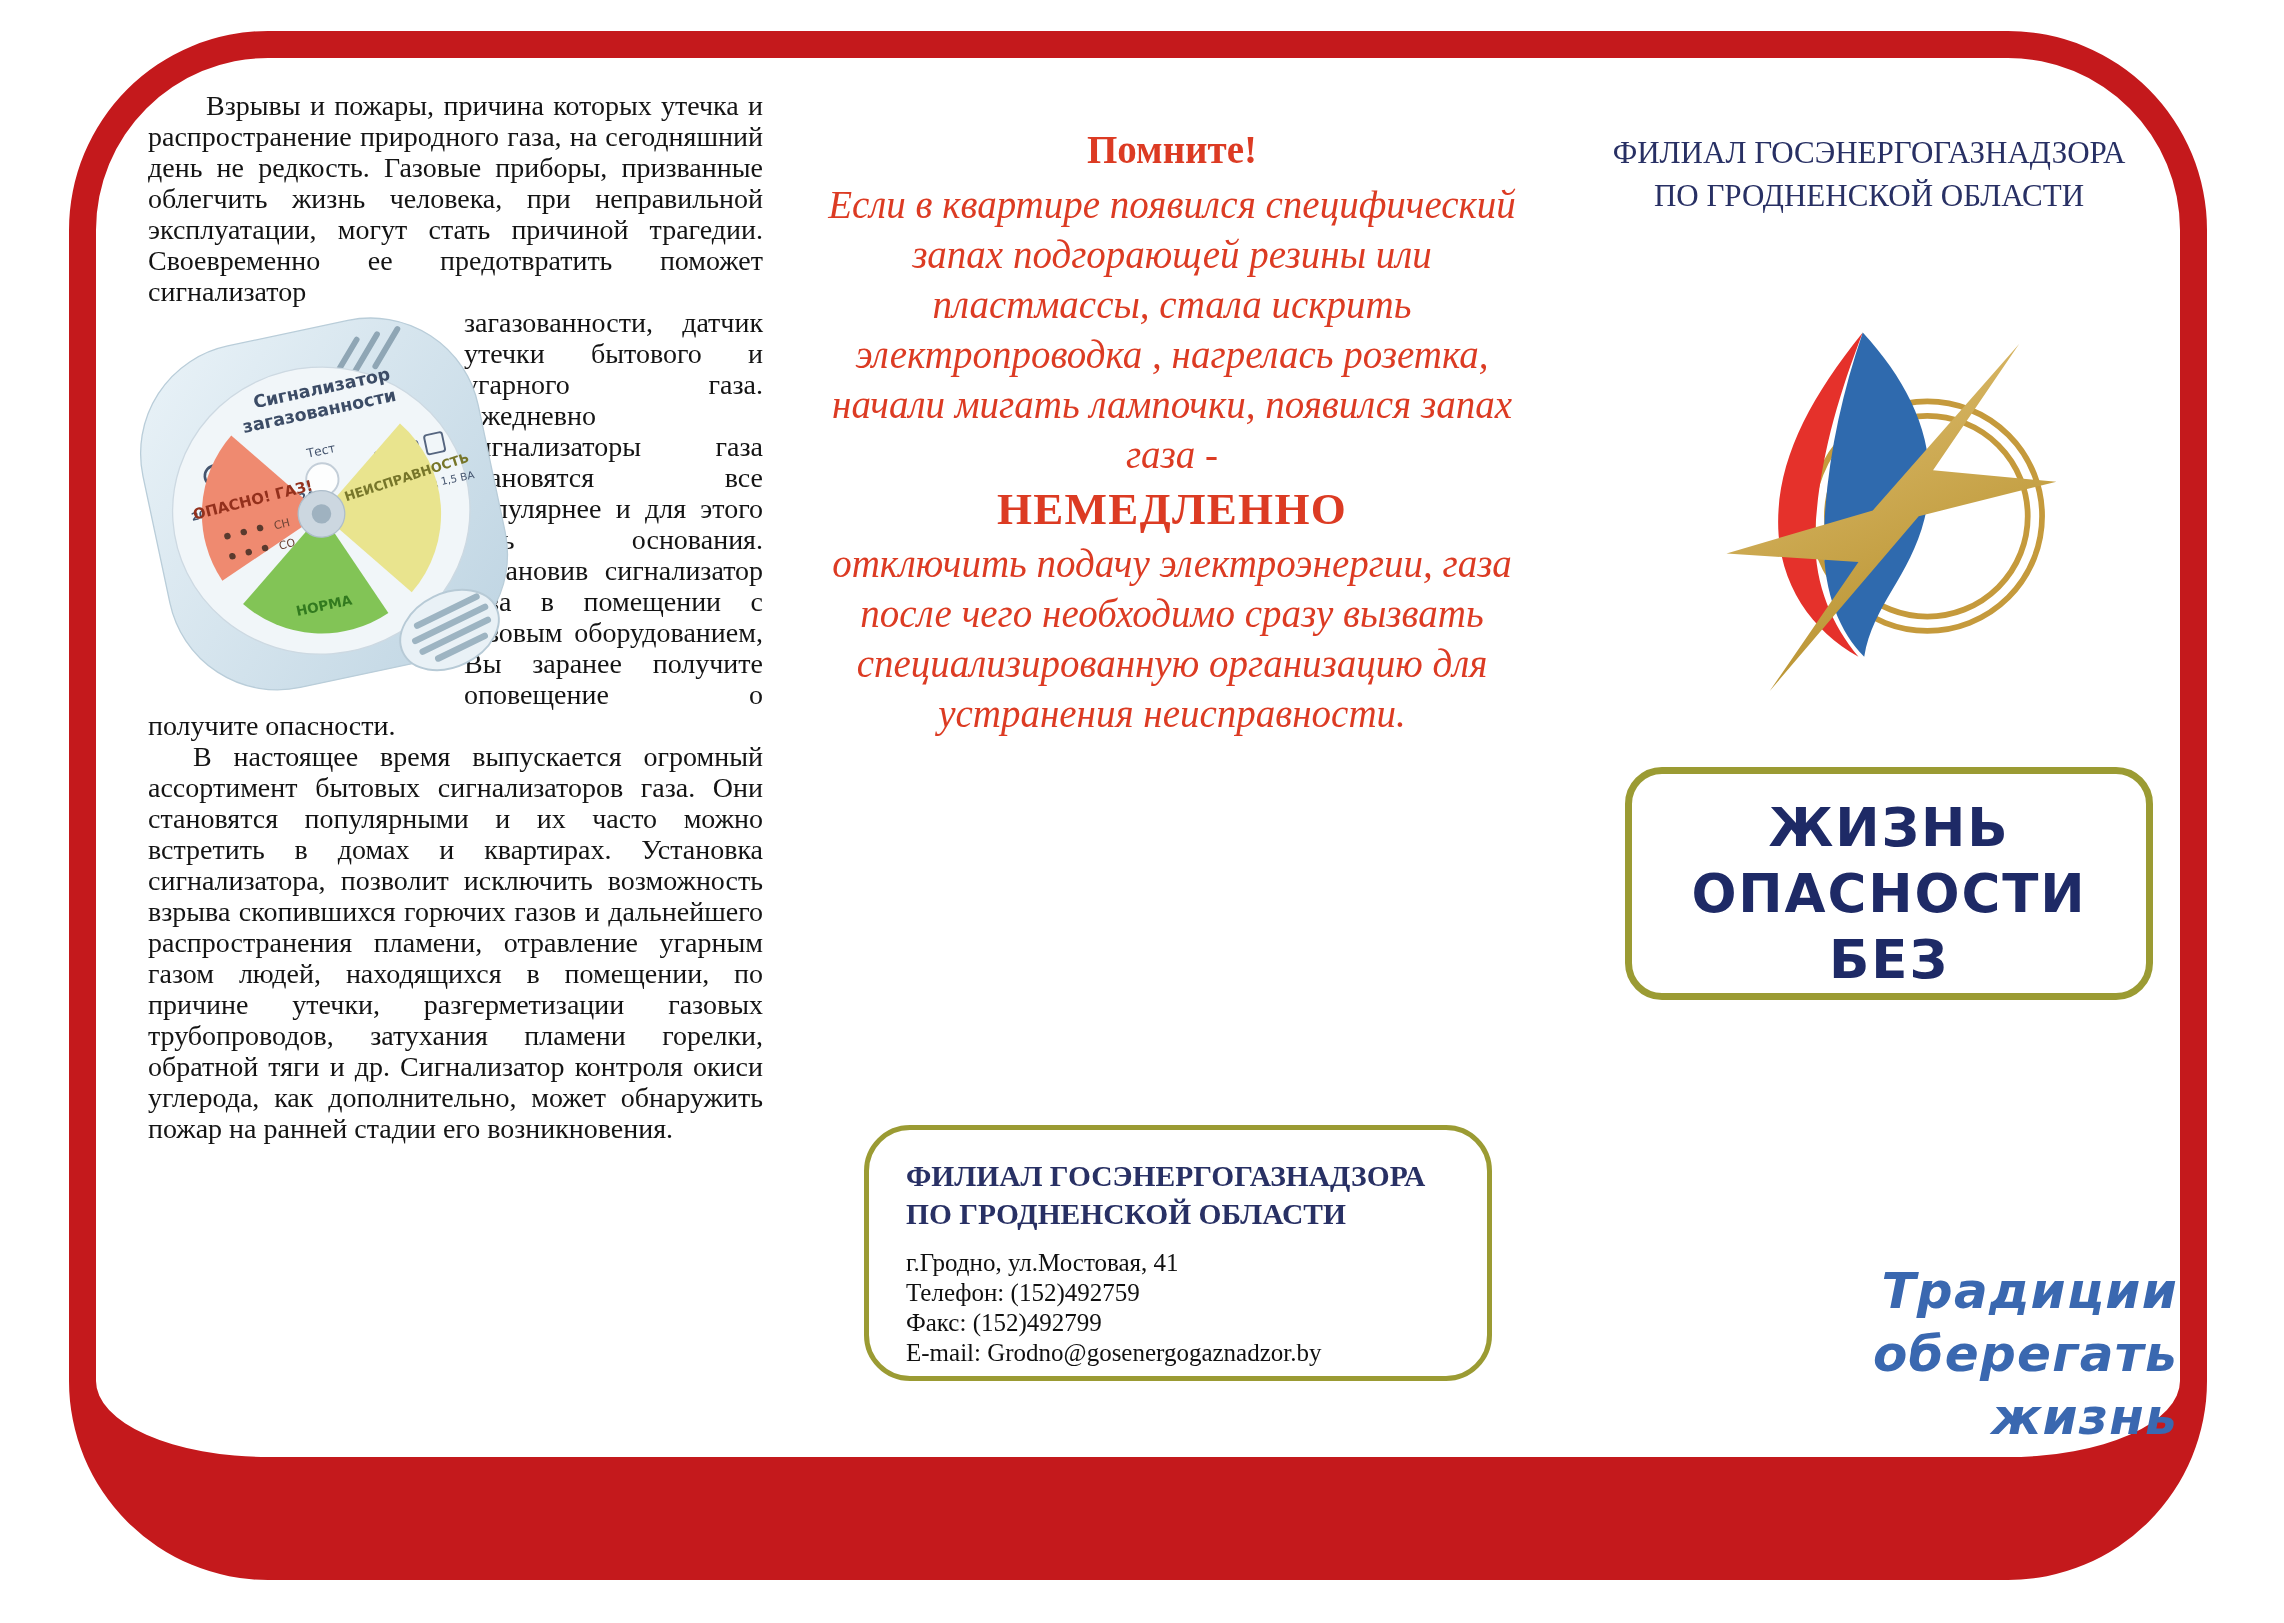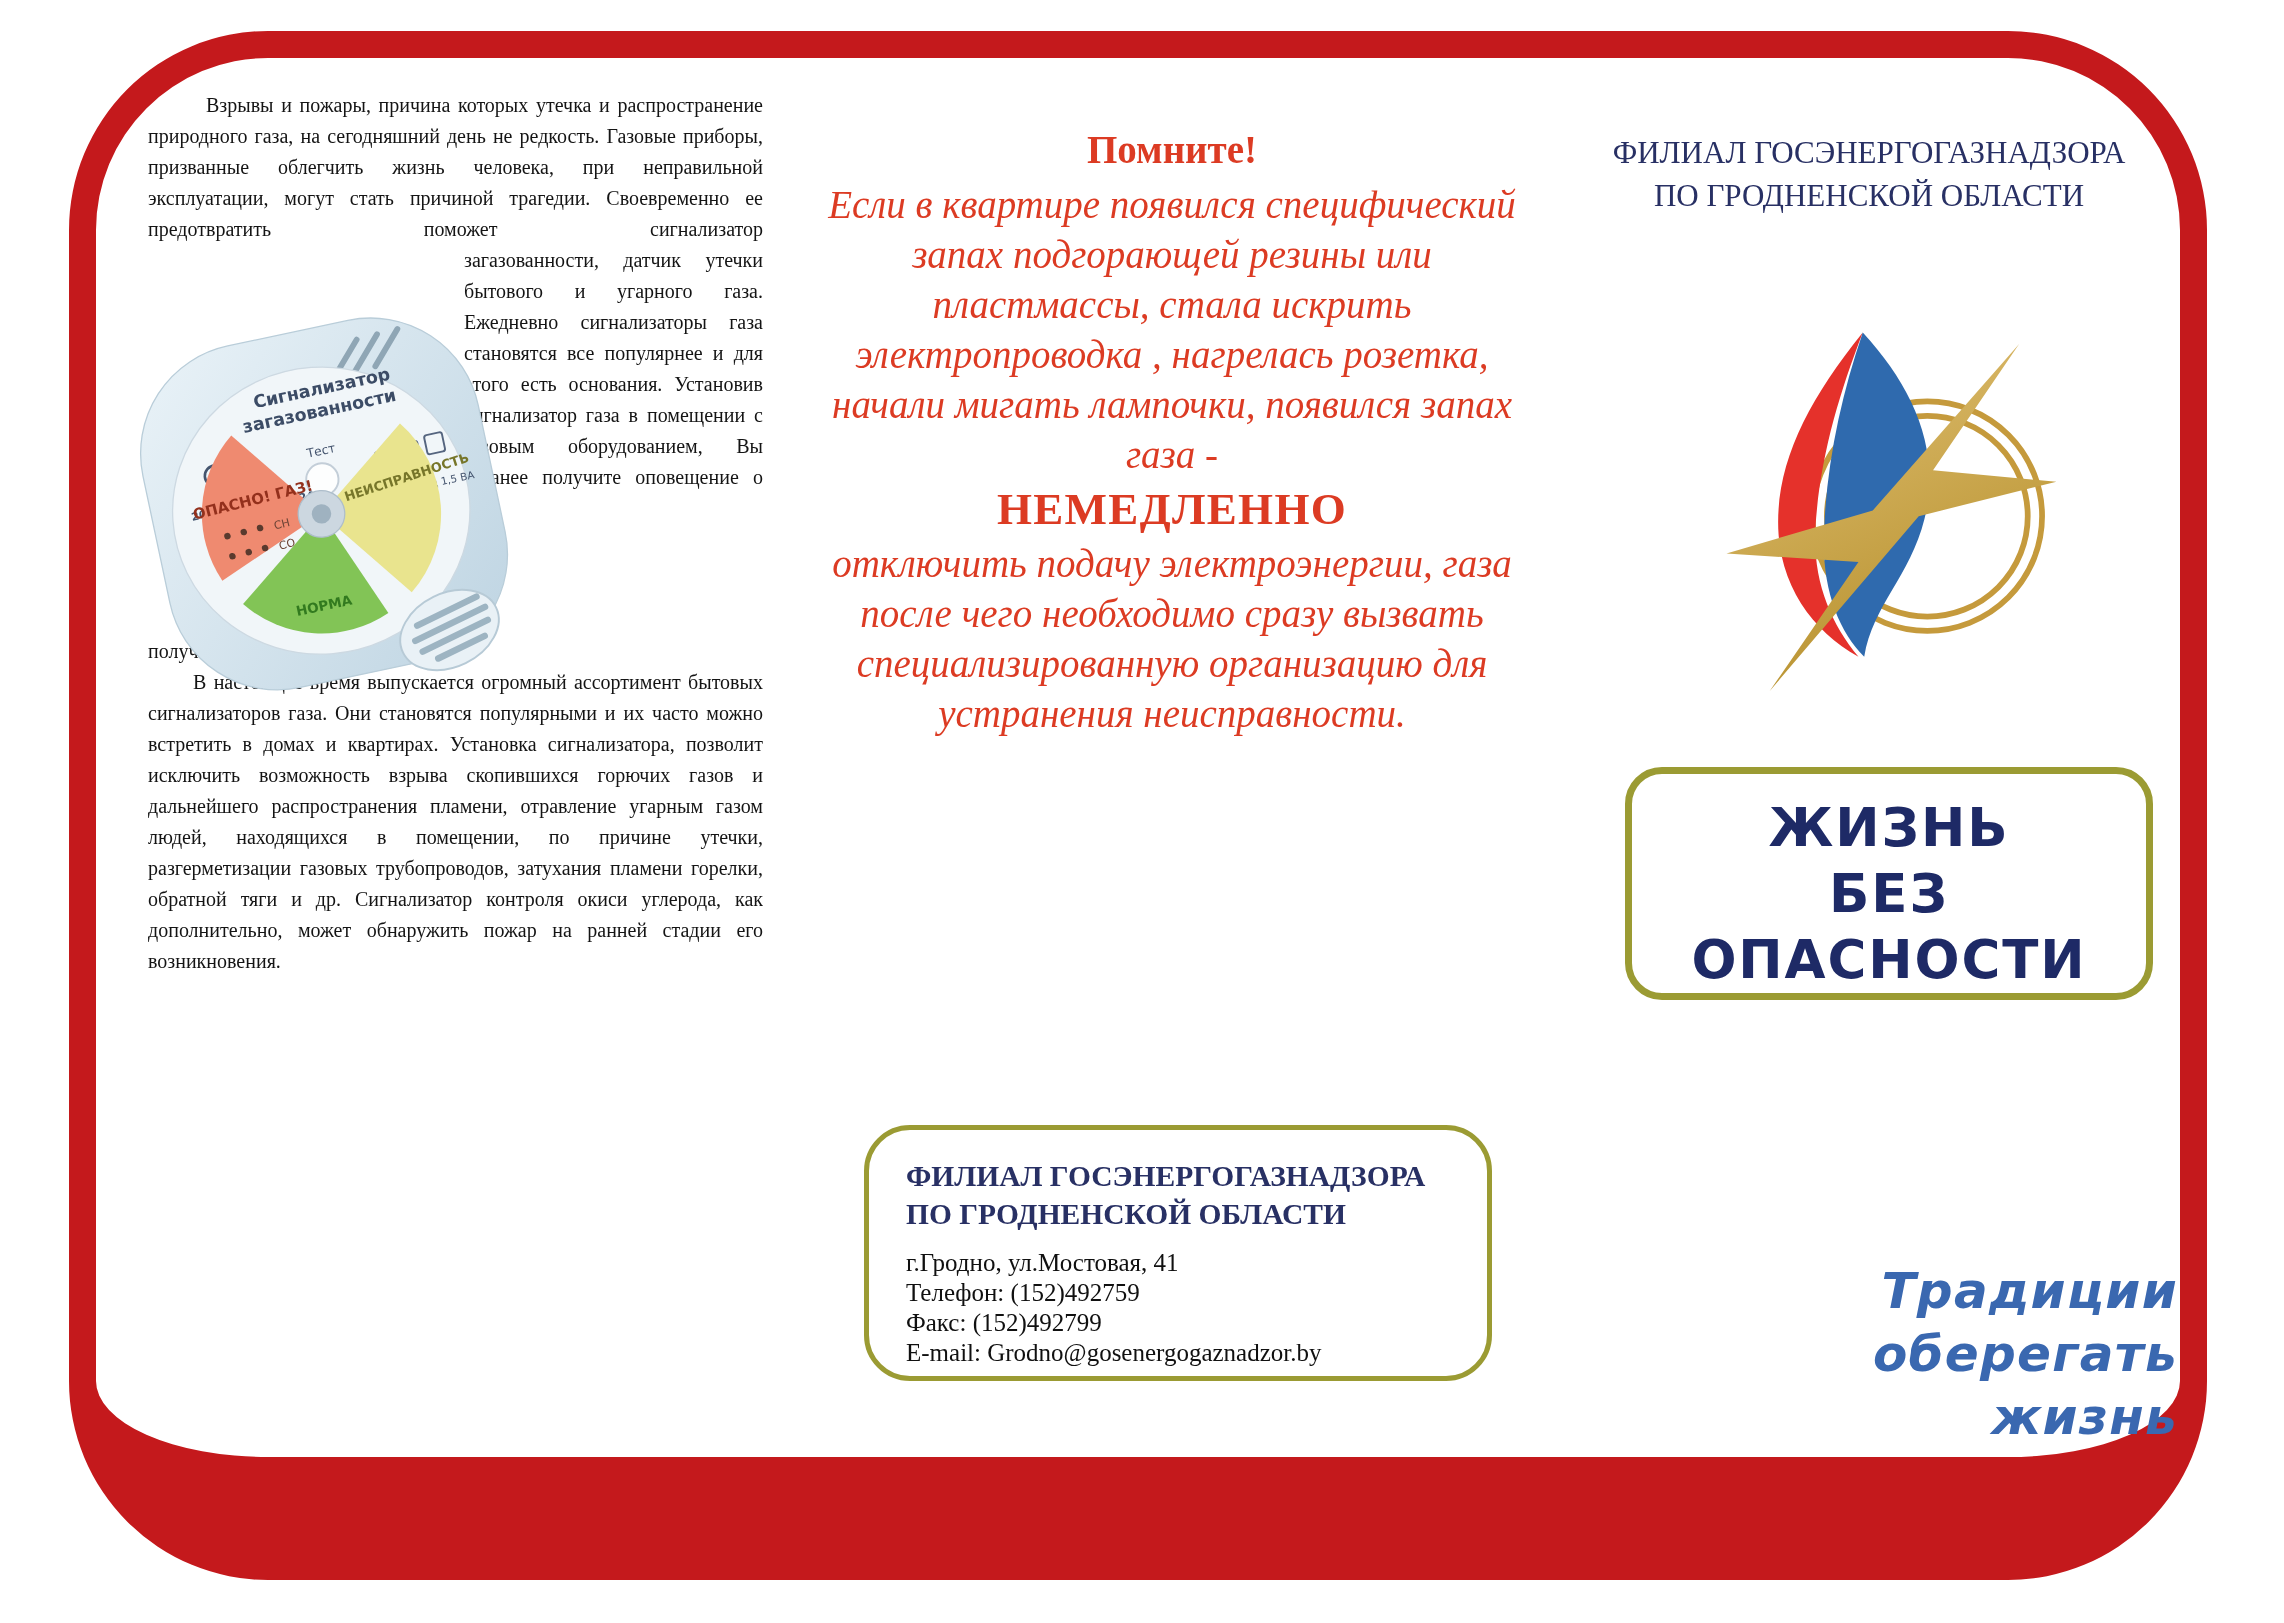--- a/index.html
+++ b/index.html
@@ -19,21 +19,21 @@
   }
   
   .frame{
     position:absolute;left:69px;top:31px;width:2138px;height:1549px;box-sizing:border-box;
     border-style:solid;border-color:var(--frame-red);
     border-width:27px 27px 123px 27px;border-radius:199px;
     pointer-events:none;
   }
   
   .col-left{position:absolute;left:148px;top:90px;width:615px;}
-  .body-text{font-size:20px;line-height:31px;text-align:justify;margin:0;}
+  .body-text{font-size:28px;line-height:31px;text-align:justify;margin:0;}
   .jlast{text-align-last:justify;}
   .indent-lg{text-indent:58px;}
   .indent-md{text-indent:45px;}
   .wrap-right{margin-left:316px;min-height:391px;}
   .device{position:absolute;left:-18px;top:226px;width:401px;height:375px;}
   
   .col-middle{position:absolute;left:827px;top:121px;width:690px;text-align:center;}
   .remember{font-size:39px;font-weight:bold;color:var(--warning-red);margin:8px;line-height:1.1;}
   .warning{font-size:39px;font-style:italic;color:var(--warning-red);line-height:50px;margin-top:8px;}
   .immediately{display:block;font-style:normal;font-weight:bold;font-size:45px;line-height:59px;letter-spacing:1.3px;}
@@ -192,22 +192,22 @@
         <circle cx="168" cy="150" r="70"></circle>
       </g>
       <path d="M123,22 C86,68 64,110 64,154 C64,198 88,230 120,248 C100,224 88,194 90,158 C93,110 106,66 123,22 Z" fill="#e5312b"></path>
       <path d="M123,22 C158,60 178,104 166,152 C156,192 130,212 124,248 C106,230 94,200 96,160 C98,112 108,66 123,22 Z" fill="#2f6aae"></path>
       <polygon points="232,30 172,118 258,126 162,150 58,272 120,182 28,176 130,146" fill="url(#boltGrad)"></polygon>
     </svg>
   </div>
 
   <div class="slogan-box">
     <span>ЖИЗНЬ</span>
+    <span>ОПАСНОСТИ</span>
     <span>БЕЗ</span>
-    <span>ОПАСНОСТИ</span>
   </div>
 
   <div class="motto">
     <span>Традиции оберегать</span>
     <span>жизнь</span>
   </div>
 
 </div>
 
 

